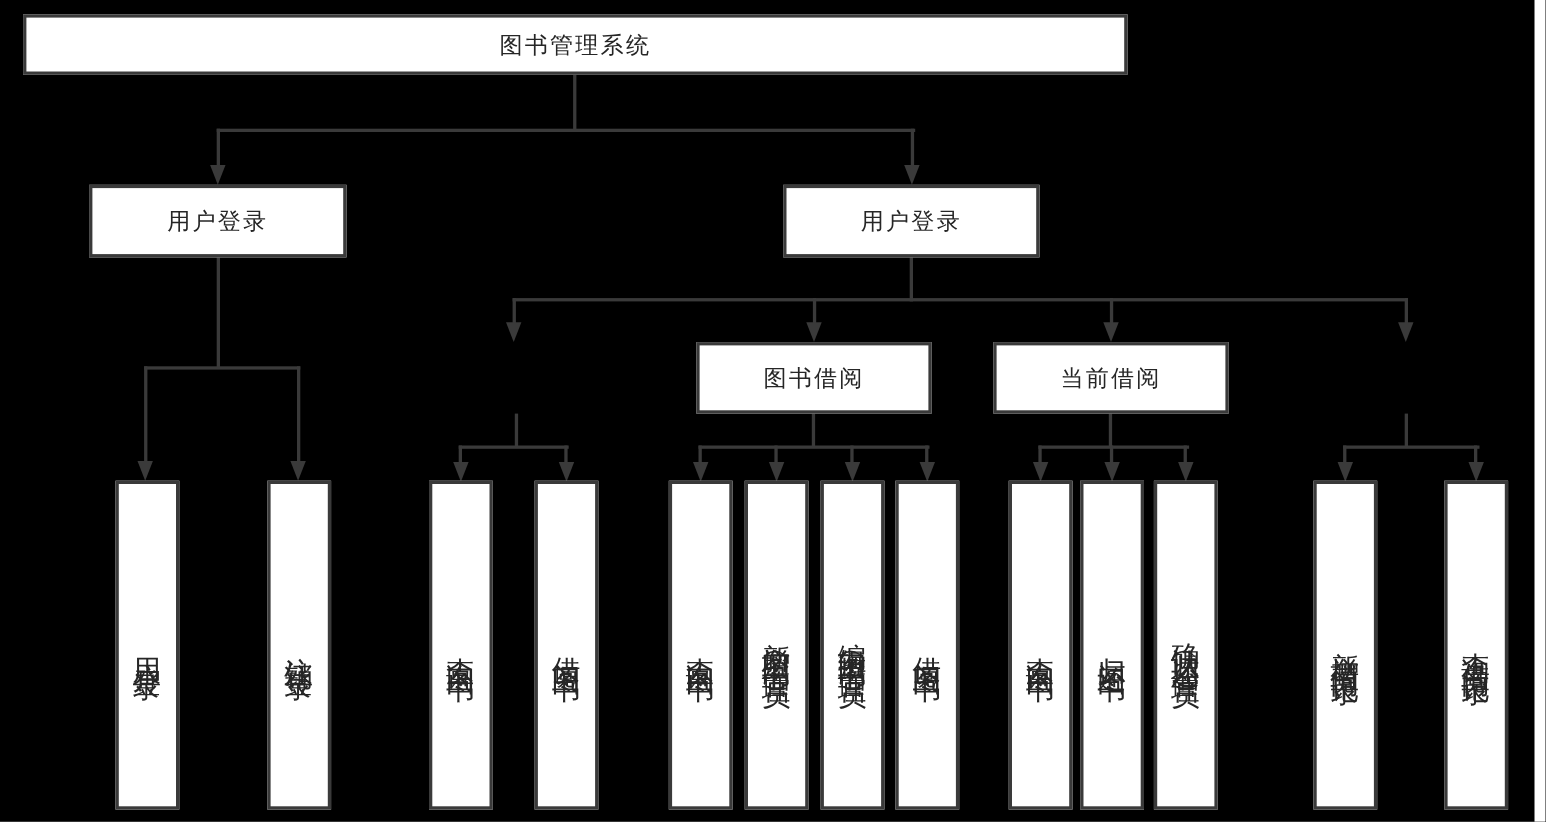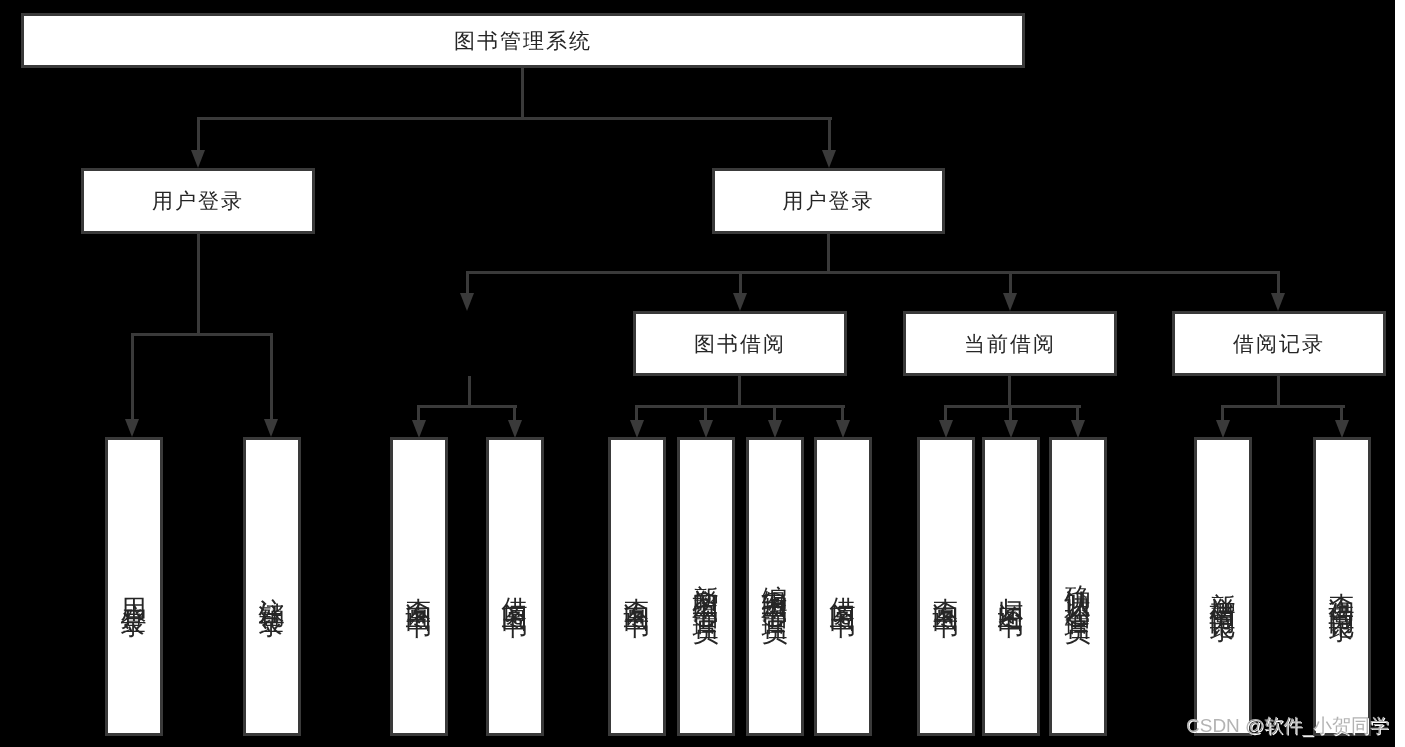--- a/index.html
+++ b/index.html
@@ -104,23 +104,20 @@
   <div class="hbox" style="left:712px;top:168px;width:233px;height:66px;">
     <span>用户登录</span>
   </div>
 
   <div class="hbox" style="left:633px;top:311px;width:214px;height:65px;">
     <span>图书借阅</span>
   </div>
   <div class="hbox" style="left:903px;top:311px;width:214px;height:65px;">
     <span>当前借阅</span>
   </div>
-  <div class="hbox" style="left:1172px;top:311px;width:214px;height:65px;">
-    <span>借阅记录</span>
-  </div>
 
   <div class="leaf" style="left:105px;top:437px;">
     <span class="vtext">用户登录</span>
   </div>
   <div class="leaf" style="left:243px;top:437px;">
     <span class="vtext">注销登录</span>
   </div>
 
   <div class="leaf" style="left:390px;top:437px;">
     <span class="vtext">查询图书</span>
@@ -152,15 +149,14 @@
     <span class="vtext">确认归还（管理员）</span>
   </div>
 
   <div class="leaf" style="left:1194px;top:437px;">
     <span class="vtext">新增借阅记录</span>
   </div>
   <div class="leaf" style="left:1313px;top:437px;">
     <span class="vtext">查询借阅记录</span>
   </div>
 
-  <div class="watermark">CSDN @软件_小贺同学</div>
 
 </div>
 
 </body></html>

